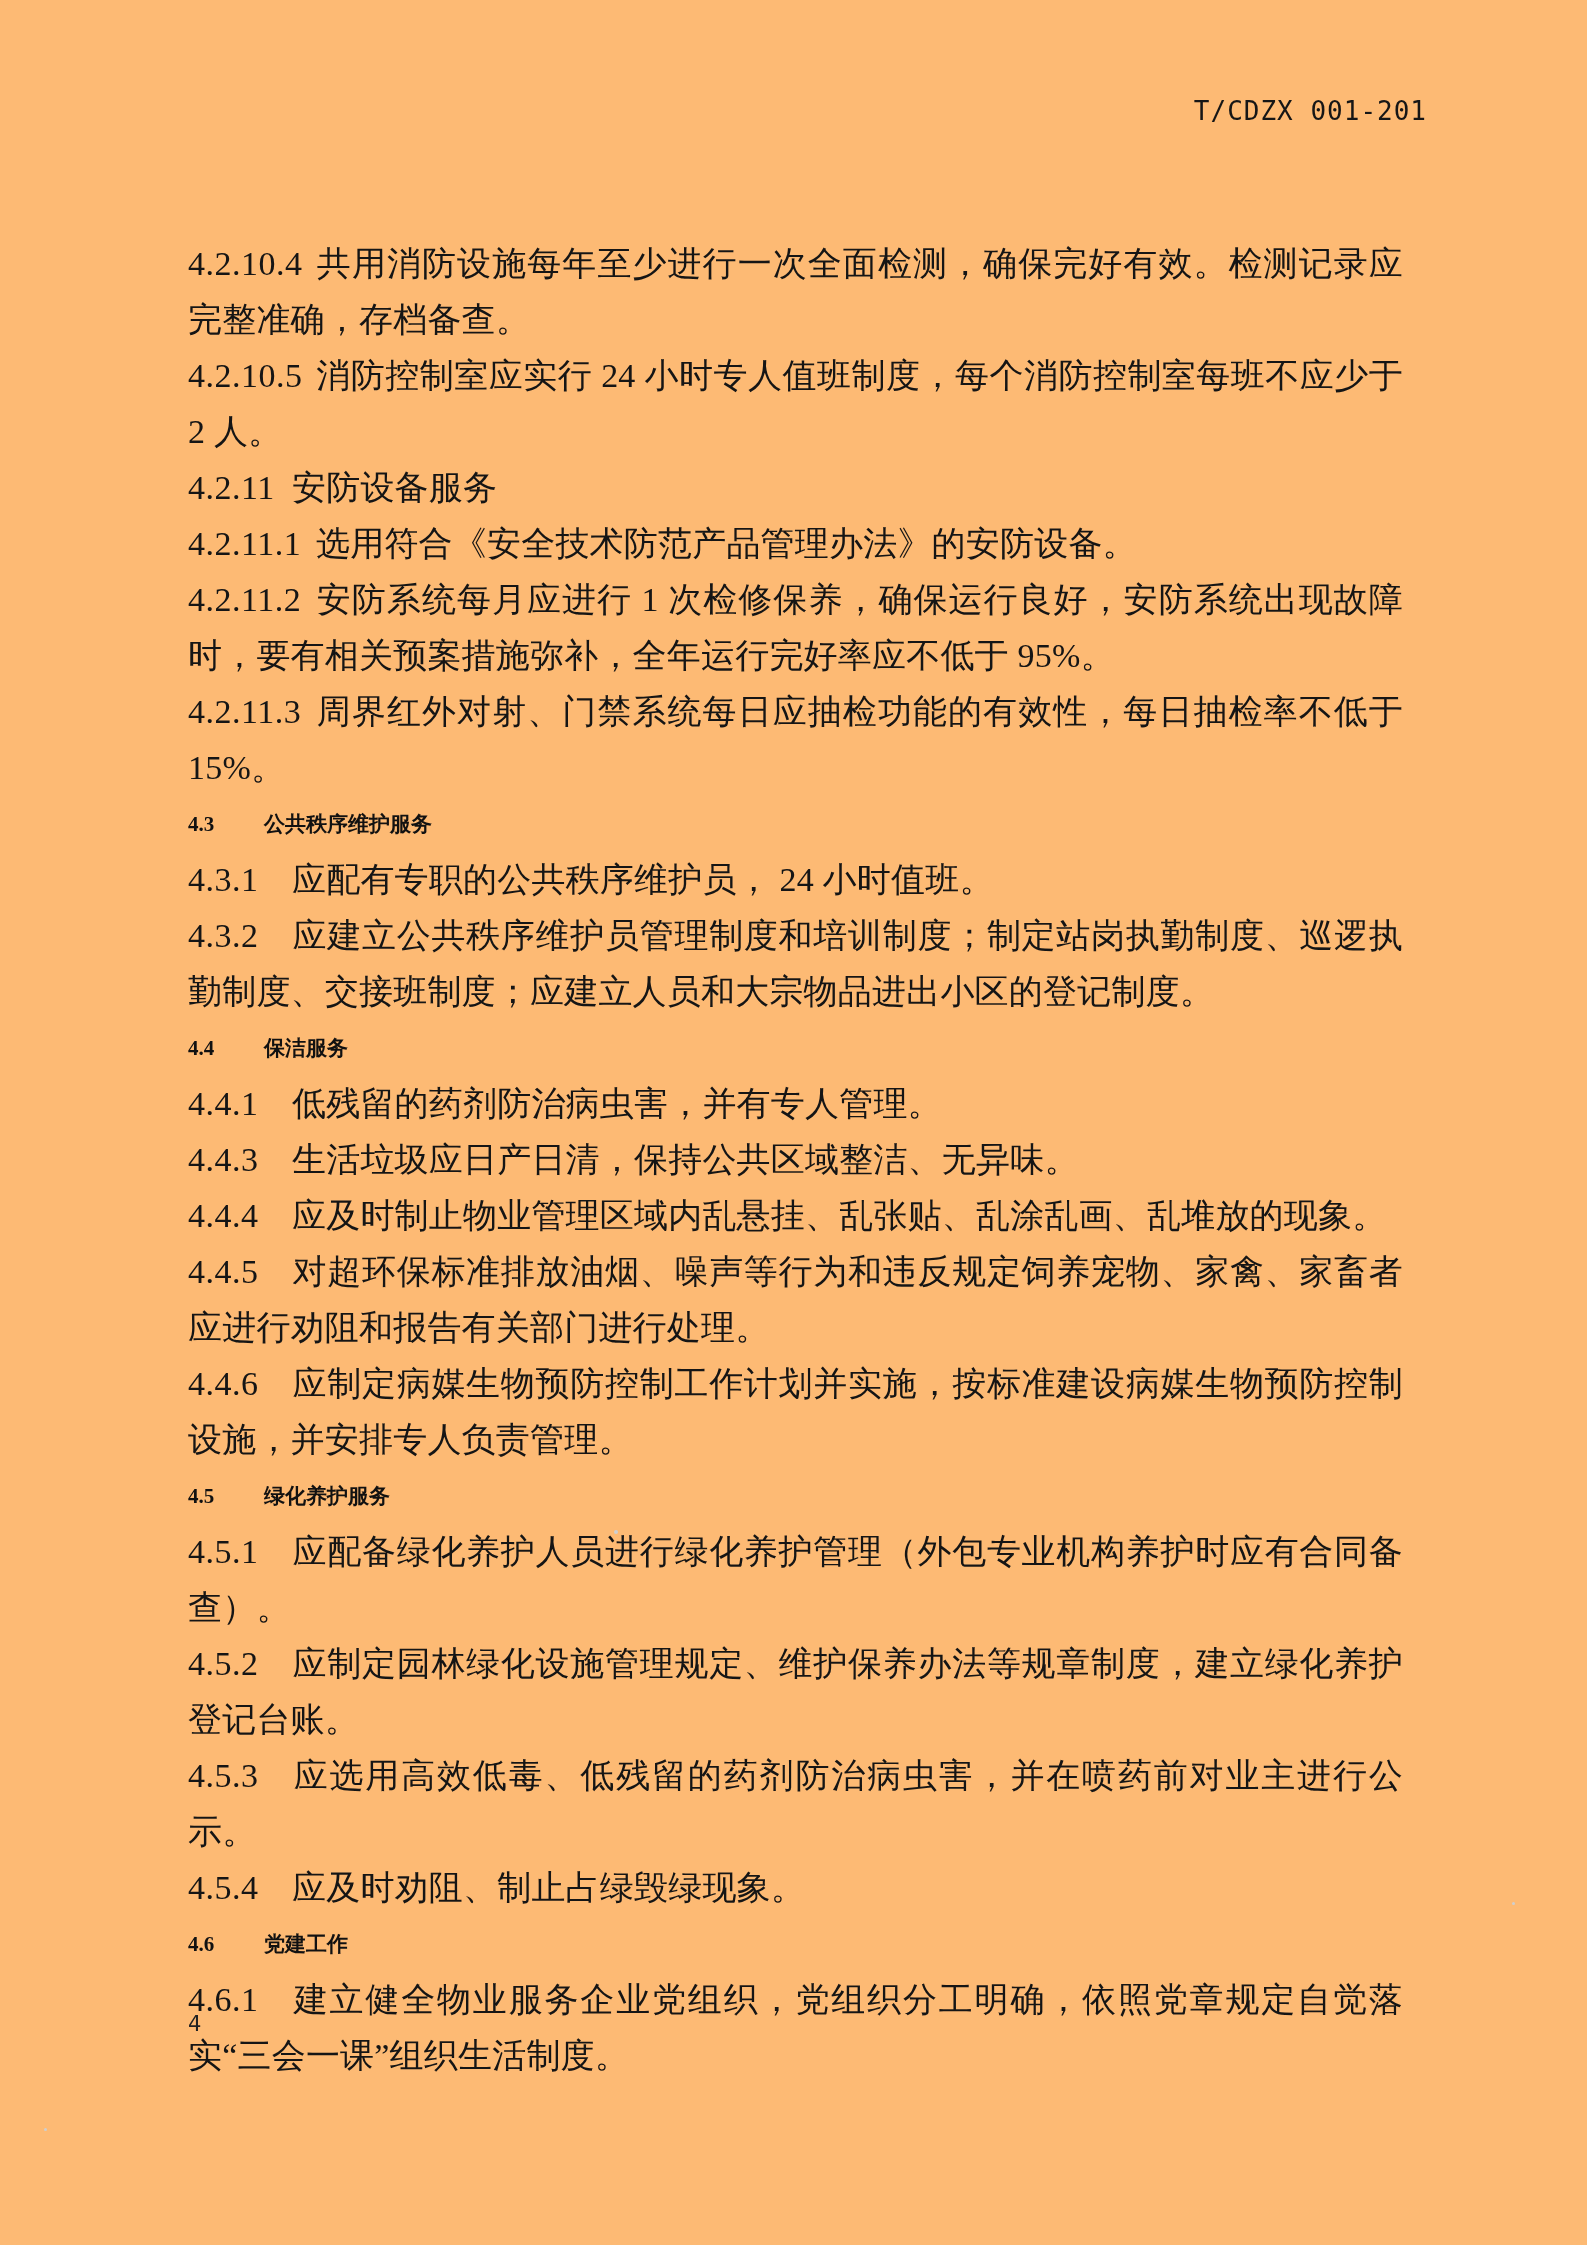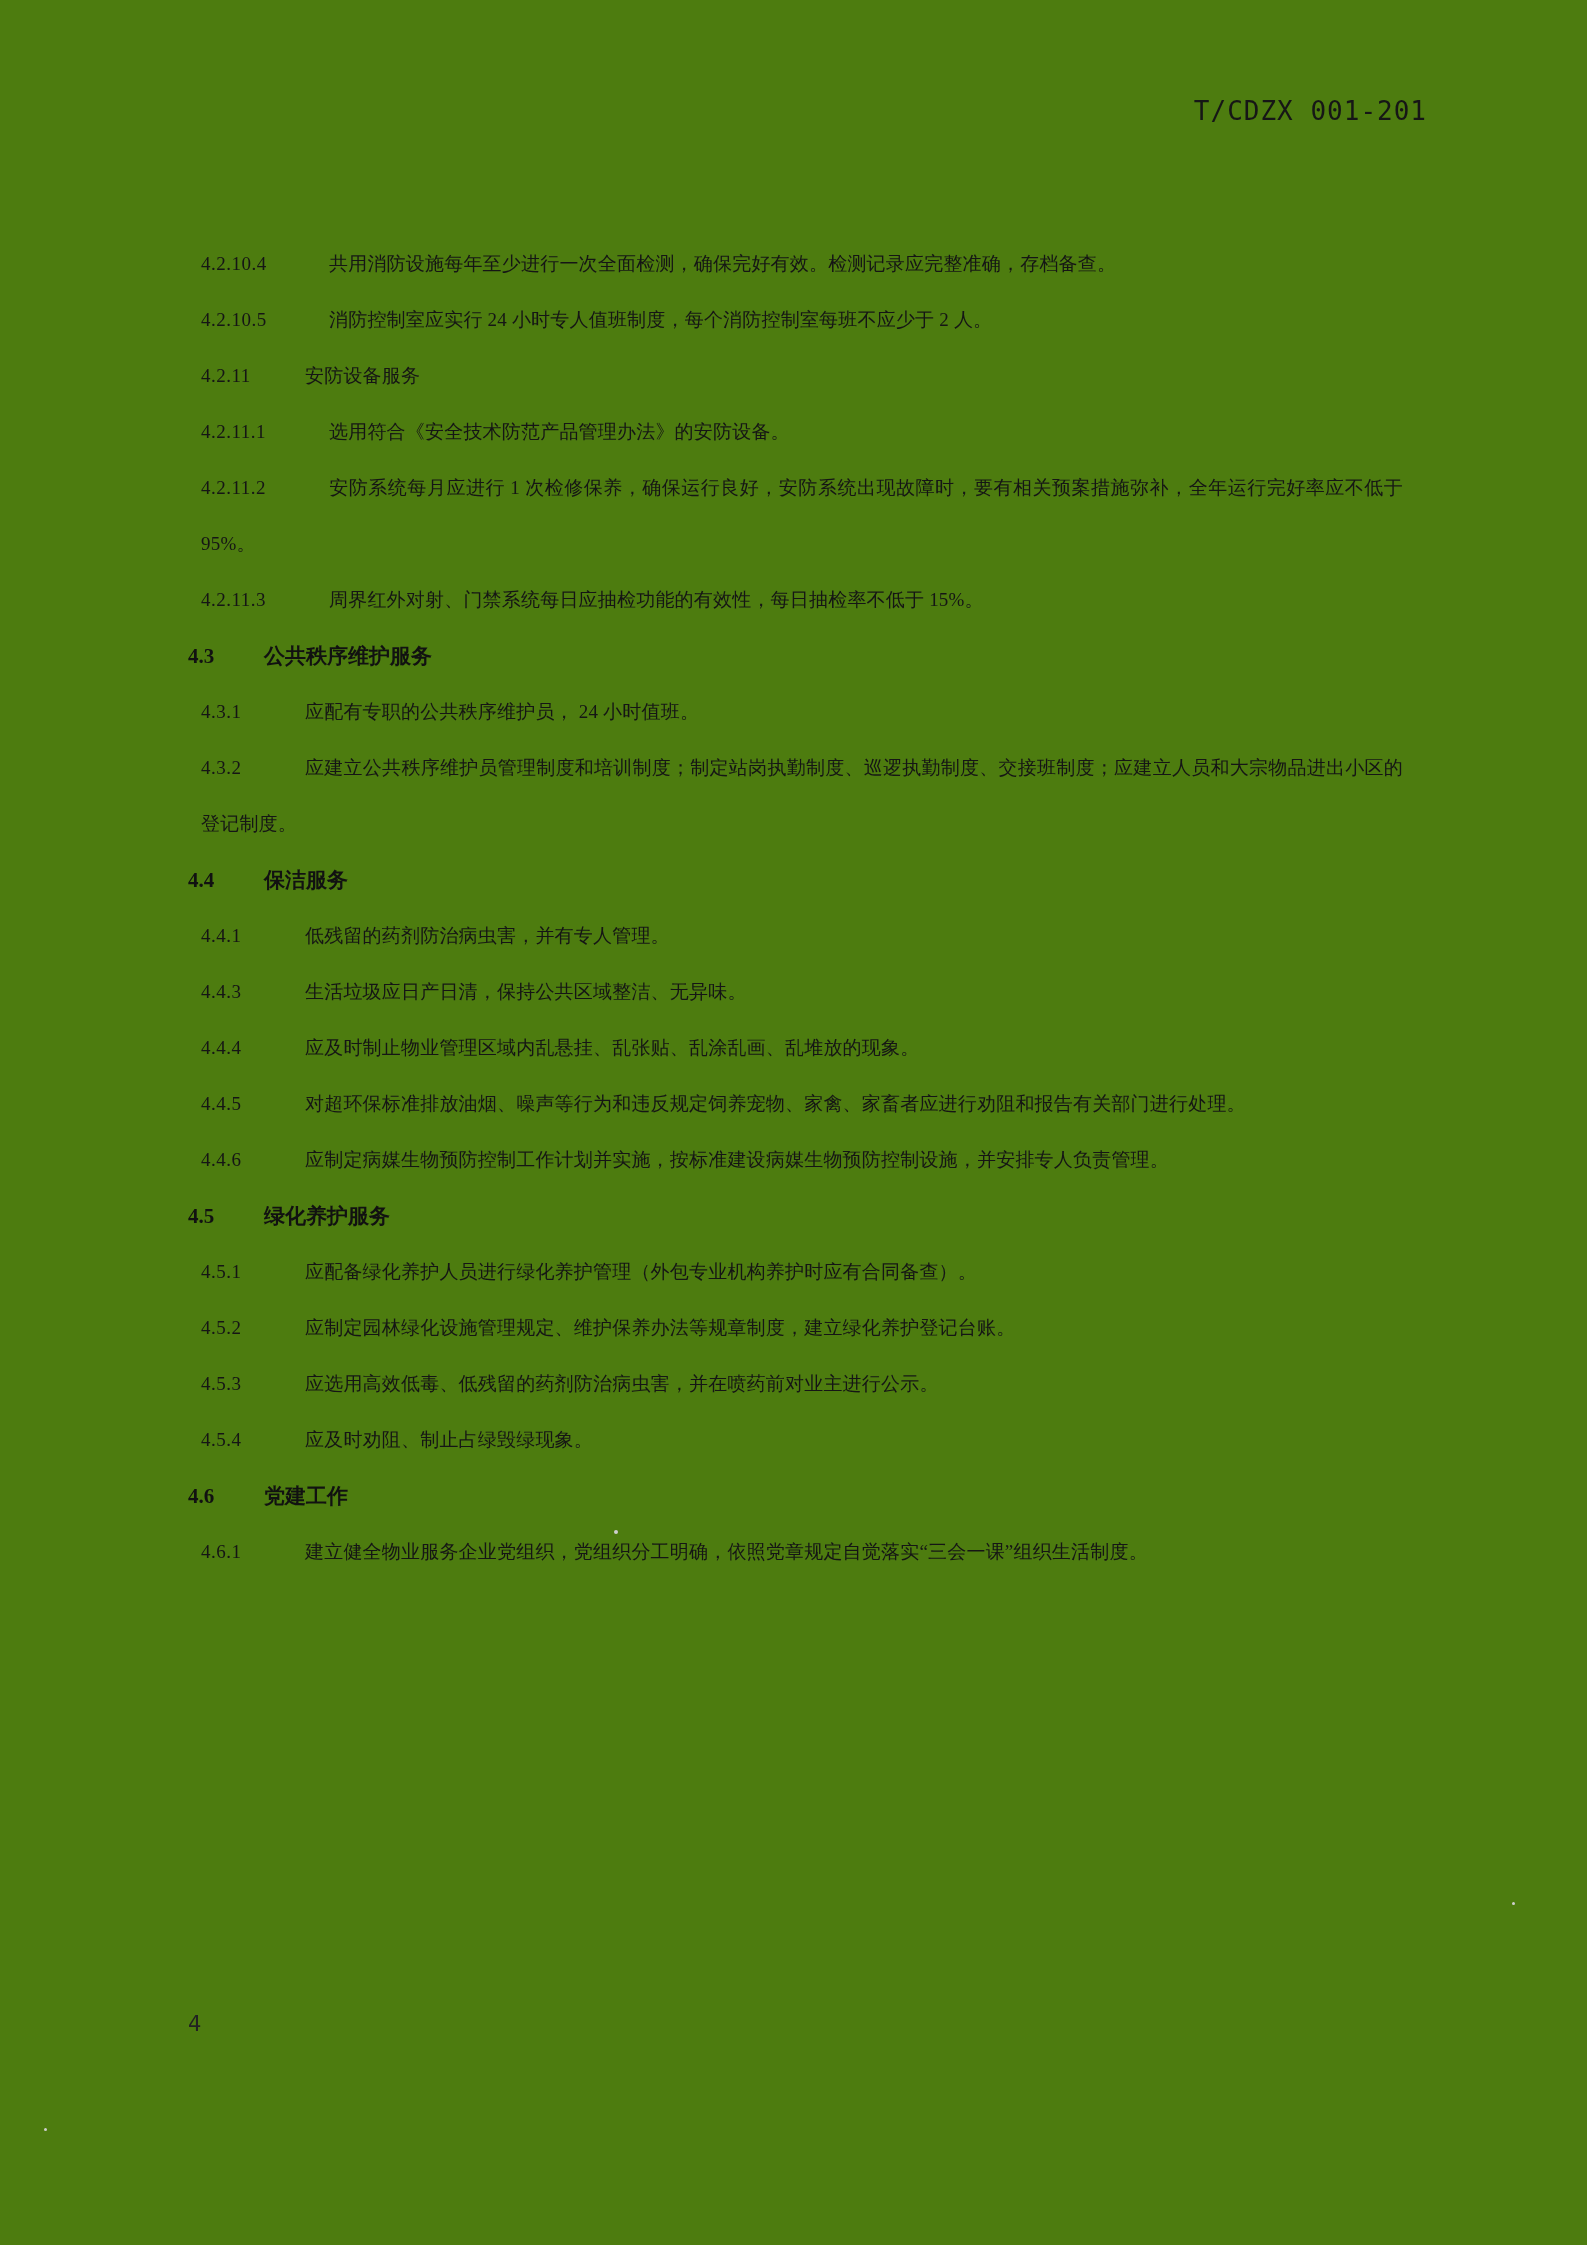--- a/index.html
+++ b/index.html
@@ -8,46 +8,46 @@
     background: #ffffff;
   }
   body {
     font-family: "Liberation Serif", serif;
     color: #1a1a1a;
   }
   .page {
     position: relative;
     width: 1587px;
     height: 2245px;
-    background: #4d7c0f;
+    background: #fdba74;
     box-sizing: border-box;
     overflow: hidden;
   }
   .header {
     position: absolute;
     top: 96px;
     right: 160px;
     font-family: "DejaVu Sans Mono", monospace;
     font-size: 26px;
     letter-spacing: 1px;
     color: #161616;
     white-space: nowrap;
   }
   .content {
     position: absolute;
     left: 188px;
     top: 236px;
     width: 1215px;
   }
   .para {
-    font-size: 19px;
+    font-size: 34px;
     line-height: 56px;
     text-align: justify;
     text-justify: inter-ideograph;
-    margin: 0 0 0 13px;
+    margin: 0 0 0 0;
     color: #151515;
     letter-spacing: 0.2px;
   }
   .para .num {
     display: inline-block;
     min-width: 104px;
     letter-spacing: 0.5px;
   }
   .para .num.wide {
     min-width: 128px;

